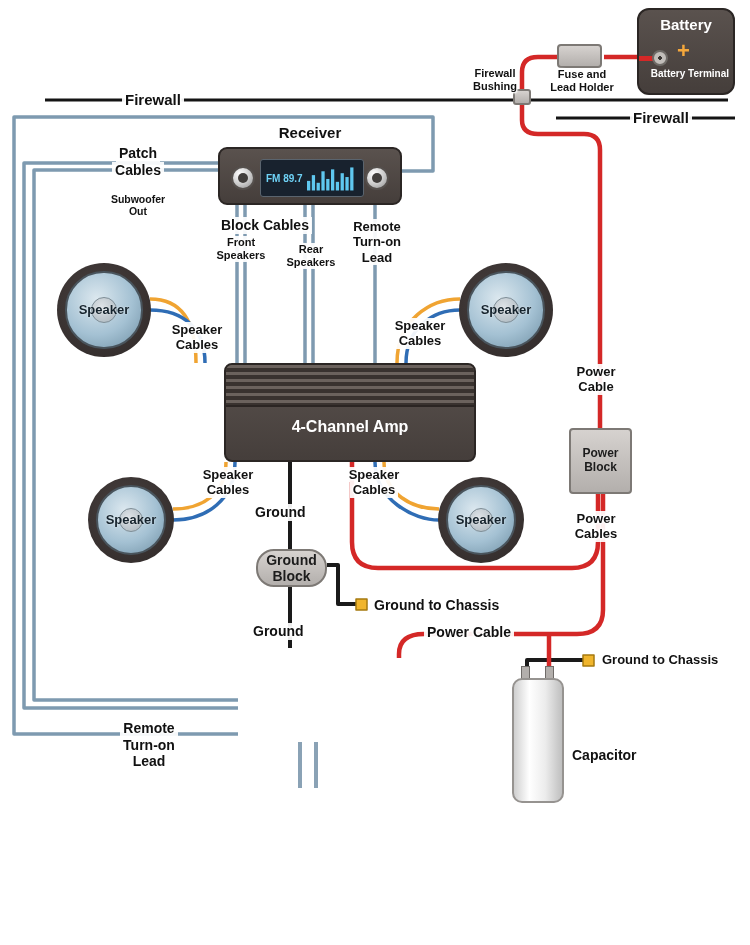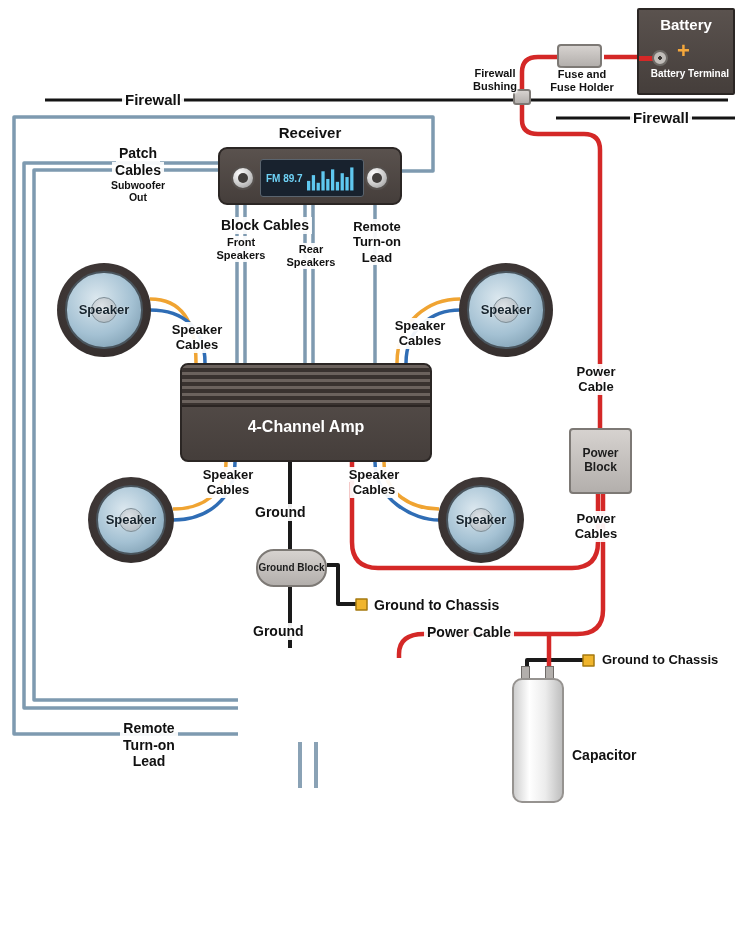--- a/index.html
+++ b/index.html
@@ -12,29 +12,29 @@
     position:absolute; z-index:5; font-weight:bold; color:#111;
     text-align:center; line-height:1.18;
     text-shadow:0 0 2px #fff,0 0 2px #fff,0 0 3px #fff,1px 1px 2px #fff,-1px -1px 2px #fff,1px -1px 2px #fff,-1px 1px 2px #fff;
   }
   .lbl span { display:block; }
   .bg { background:rgba(255,255,255,.92); padding:0 3px; }
   .nowrap { white-space:nowrap; }
 
   .darkbox {
     position:absolute; z-index:2; background:linear-gradient(#5a524e,#453e3b);
-    border:2px solid #2b2624; border-radius:2px; box-sizing:border-box;
+    border:2px solid #2b2624; border-radius:12px; box-sizing:border-box;
   }
   .block {
     position:absolute; z-index:2; background:linear-gradient(#d6d2cf,#b3afac);
     border:2px solid #7d7975; border-radius:4px; box-sizing:border-box;
     display:flex; align-items:center; justify-content:center;
     font-weight:bold; color:#1c1c1c; text-align:center; line-height:1.15;
   }
-  .amp { overflow:hidden; border-radius:8px; }
+  .amp { overflow:hidden; border-radius:8px;margin-left:44px; }
   .amp .fins {
     height:42%;
     background:repeating-linear-gradient(180deg,#6b625d 0 3px,#39322f 3px 7px);
     border-bottom:2px solid #2b2523;
   }
   .amp .amp-label {
     position:absolute; left:0; right:0; top:56%; text-align:center;
     color:#fff; font-weight:bold; font-size:16px;
   }
 
@@ -174,21 +174,21 @@
   </div>
 
 
   <div class="block" style="left:569px;top:428px;width:63px;height:66px;font-size:12px;">
     <div>
       <span style="display:block">Power</span>
       <span style="display:block">Block</span>
     </div>
   </div>
 
-  <div class="block" style="left:256px;top:549px;width:71px;height:38px;font-size:10px;border-radius:18px;">
+  <div class="block" style="left:256px;top:549px;width:71px;height:38px;font-size:14px;border-radius:18px;">
     <span>Ground Block</span>
   </div>
 
   <div class="cap-terminal" style="left:521px;top:666px;width:9px;height:13px;"></div>
   <div class="cap-terminal" style="left:545px;top:666px;width:9px;height:13px;"></div>
   <div id="capacitor" style="left:512px;top:678px;width:52px;height:125px;"></div>
 
   <div class="speaker" style="left:57px;top:263px;width:94px;height:94px;">
     <div class="cone"></div>
     <div class="dome"></div>
@@ -212,29 +212,29 @@
 
   <div class="lbl bg nowrap" style="left:122px;top:91px;font-size:15px;">Firewall</div>
   <div class="lbl bg nowrap" style="left:630px;top:109px;font-size:15px;">Firewall</div>
 
   <div class="lbl" style="left:460px;top:67px;width:70px;font-size:11px;">
     <span>Firewall</span>
     <span>Bushing</span>
   </div>
   <div class="lbl" style="left:541px;top:68px;width:82px;font-size:11px;">
     <span>Fuse and</span>
-    <span>Fuse Holder</span>
+    <span>Lead Holder</span>
   </div>
 
   <div class="lbl" style="left:260px;top:124px;width:100px;font-size:15px;">Receiver</div>
 
   <div class="lbl" style="left:100px;top:145px;width:76px;font-size:14px;">
     <span class="bg" style="display:inline-block">Patch</span>
     <span class="bg" style="display:inline-block">Cables</span>
-    <span class="bg" style="display:inline-block;font-size:10.5px;margin-top:1px;">Subwoofer Out</span>
+    <span class="bg" style="display:inline-block;font-size:10.5px;margin-top:15px;">Subwoofer Out</span>
   </div>
 
   <div class="lbl bg nowrap" style="left:218px;top:217px;font-size:14px;">Block Cables</div>
   <div class="lbl" style="left:211px;top:236px;width:60px;font-size:11px;">
     <span class="bg" style="display:inline-block">Front</span>
     <span class="bg" style="display:inline-block">Speakers</span>
   </div>
   <div class="lbl" style="left:281px;top:243px;width:60px;font-size:11px;">
     <span class="bg" style="display:inline-block">Rear</span>
     <span class="bg" style="display:inline-block">Speakers</span>

